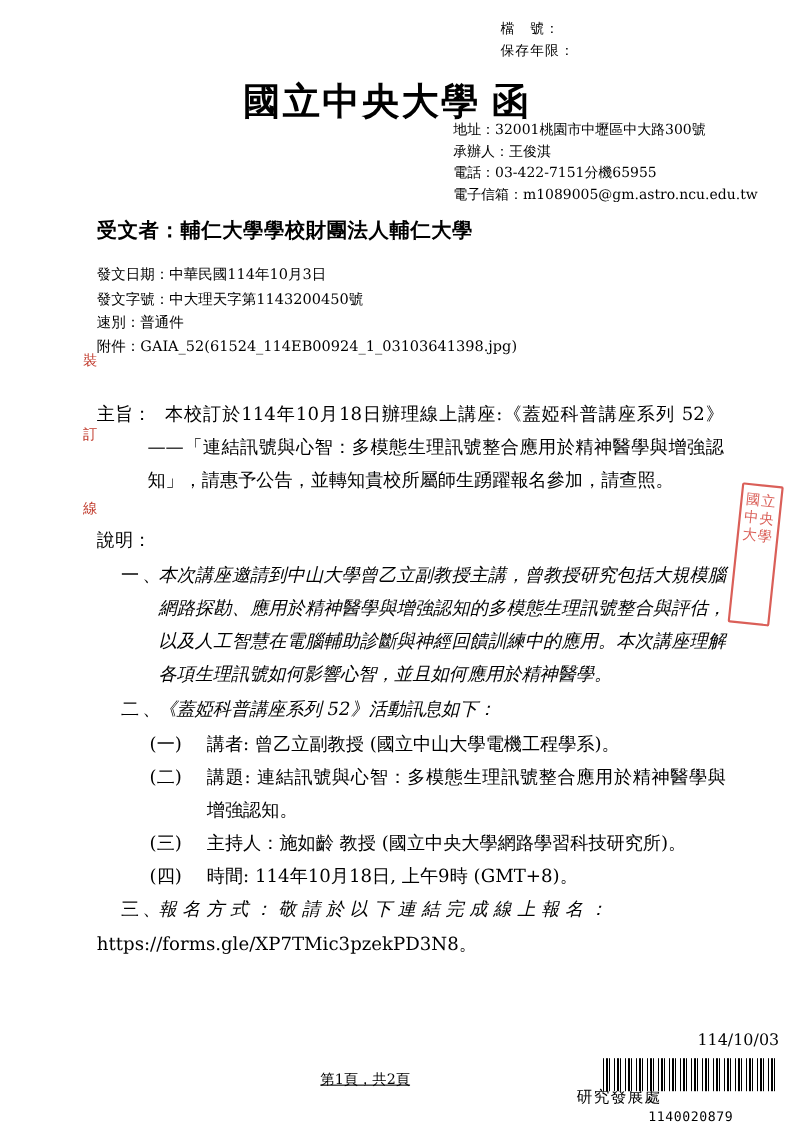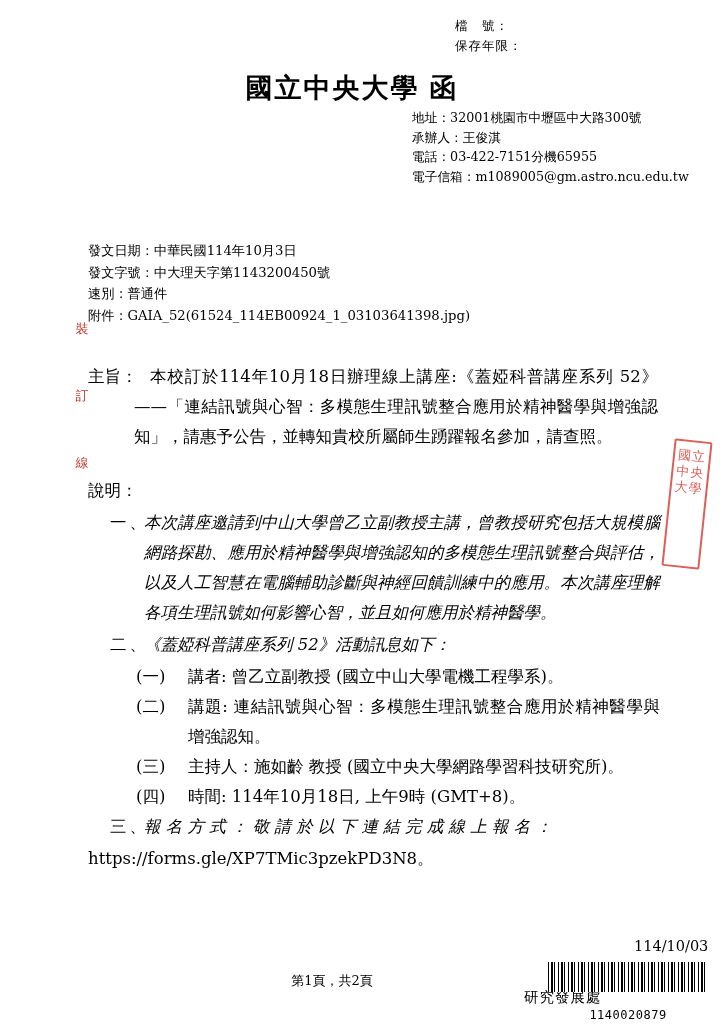--- a/index.html
+++ b/index.html
@@ -36,21 +36,21 @@
     white-space: nowrap;
   }
 
   
   .doc-title {
     position: absolute;
     left: 0;
     top: 70px;
     width: 704px;
     text-align: center;
-    font-size: 27px;
+    font-size: 34px;
     font-weight: bold;
     letter-spacing: 2px;
     font-family: "DejaVu Serif", "Liberation Serif", serif;
   }
   .doc-title .fn {
     margin-left: 10px;
   }
 
   
   .contact-block {
@@ -194,20 +194,21 @@
     top: 938px;
     font-size: 14.5px;
   }
   .page-num {
     position: absolute;
     left: 0;
     top: 972px;
     width: 664px;
     text-align: center;
     font-size: 13px;
+    text-decoration: underline;
   }
   .barcode {
     position: absolute;
     left: 548px;
     top: 962px;
     width: 160px;
     height: 38px;
   }
   .barcode .bars {
     width: 100%;
@@ -244,20 +245,21 @@
     <span>國立中央大學</span><span class="fn">函</span>
   </div>
 
   <div class="contact-block">
     <div>地址：32001桃園市中壢區中大路300號</div>
     <div>承辦人：王俊淇</div>
     <div>電話：03-422-7151分機65955</div>
     <div>電子信箱：m1089005@gm.astro.ncu.edu.tw</div>
   </div>
 
+  <div class="recipient">受文者：輔仁大學學校財團法人輔仁大學</div>
 
   <div class="meta-block">
     <div class="meta-row">發文日期：中華民國114年10月3日</div>
     <div class="meta-row">發文字號：中大理天字第1143200450號</div>
     <div class="meta-row">速別：普通件</div>
     <div class="meta-row">附件：GAIA_52(61524_114EB00924_1_03103641398.jpg)</div>
   </div>
 
   <div class="side-marks">
     <div>裝</div>

